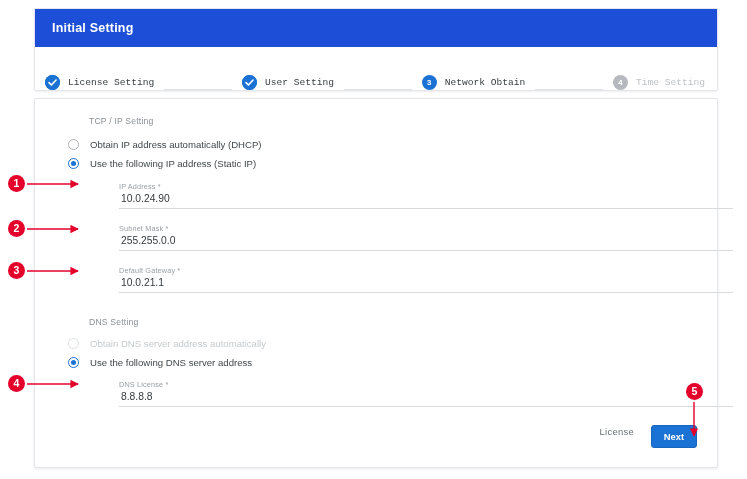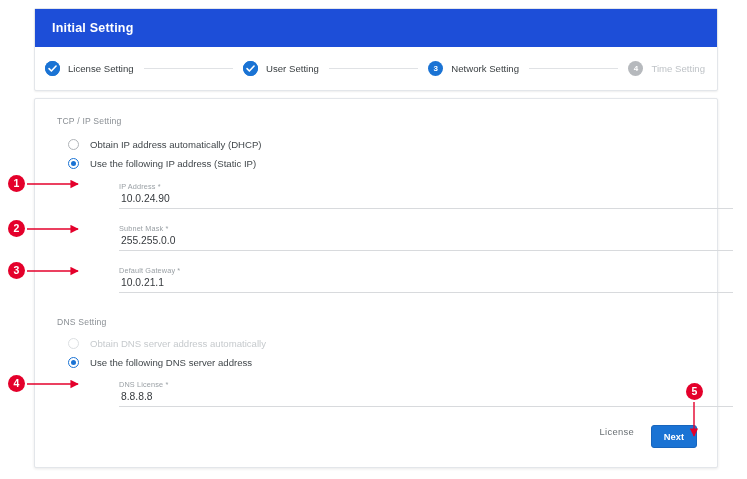--- a/index.html
+++ b/index.html
@@ -48,23 +48,24 @@
   .title-bar .title-text {
     color: #ffffff;
     font-size: 12.5px;
     font-weight: bold;
     letter-spacing: 0.2px;
   }
 
   .stepper {
     height: 43px;
     display: flex;
-    align-items: center;
+    align-items: flex-end;
     padding: 0 12px 0 10px;
     box-sizing: border-box;
+    font-family: Liberation Mono, monospace;
   }
   .step {
     display: flex;
     align-items: center;
     flex: 0 0 auto;
     white-space: nowrap;
   }
   .step-circle {
     width: 15px;
     height: 15px;
@@ -112,20 +113,21 @@
     border-radius: 2px;
     box-shadow: 0 1px 3px rgba(0,0,0,0.09);
     box-sizing: border-box;
   }
 
   .section-title {
     position: absolute;
     font-size: 8.6px;
     color: #8a8f94;
     letter-spacing: 0.2px;
+    margin-left: 32px;
   }
 
   .radio-row {
     position: absolute;
     display: flex;
     align-items: center;
   }
   .radio {
     width: 11px;
     height: 11px;
@@ -280,21 +282,21 @@
         </span>
         <span class="step-label">User Setting</span>
       </div>
 
       <div class="step-line"></div>
 
       <div class="step">
         <span class="step-circle active">
           <span>3</span>
         </span>
-        <span class="step-label">Network Setting</span>
+        <span class="step-label">Network Obtain</span>
       </div>
 
       <div class="step-line"></div>
 
       <div class="step">
         <span class="step-circle todo">
           <span>4</span>
         </span>
         <span class="step-label muted">Time Setting</span>
       </div>

